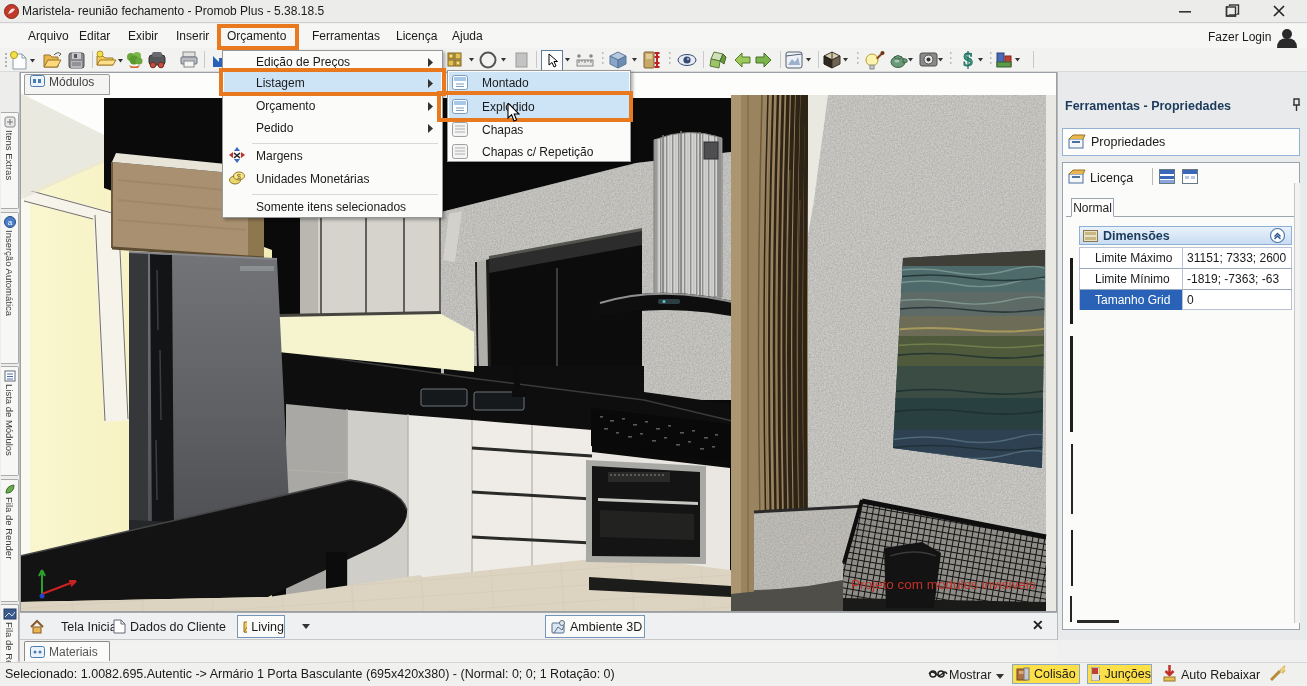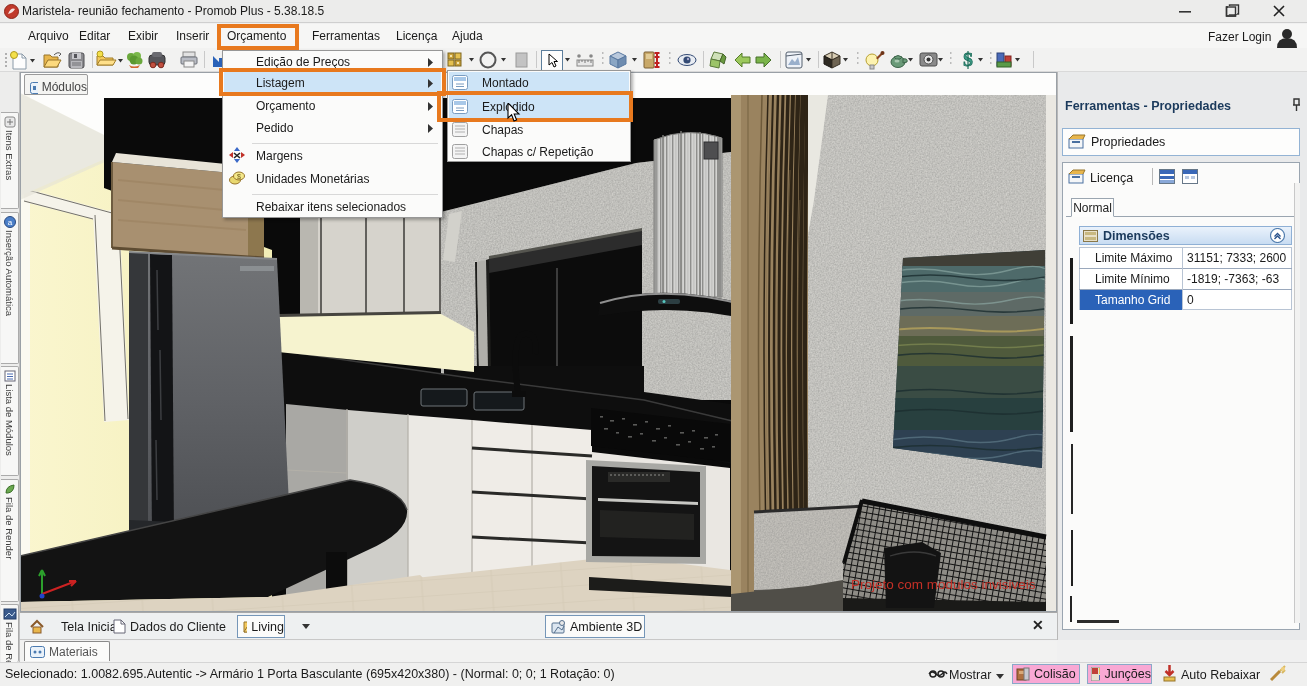--- a/index.html
+++ b/index.html
@@ -10,21 +10,21 @@
   #titlebar { left:0; top:0; width:1307px; height:23px; background:#ececeb; border-bottom:1px solid #cfcfcf; }
   #titletext { left:22px; top:4px; font-size:12px; color:#1a1a1a; }
   
   #menubar { left:0; top:24px; width:1307px; height:24px; background:#f6f6f5; }
   .mitem { position:absolute; top:29px; font-size:12px; color:#1a1a1a; }
   
   #toolbar { left:0; top:48px; width:1307px; height:24px; background:#f2f2f1; border-bottom:1px solid #d9d9d9; }
   
   #statusbar { left:0; top:662px; width:1307px; height:24px; background:#f0f0ef; border-top:1px solid #d5d5d5; }
   #statustext { left:5px; top:667px; font-size:12.5px; color:#1a1a1a; }
-  .sbtn { position:absolute; top:664px; height:20px; background:#f9a8d4; border:1px solid #8aa8c8; font-size:12.5px; color:#1a1a1a; display:flex; align-items:center; }
+  .sbtn { position:absolute; top:664px; height:20px; background:#fde047; border:1px solid #8aa8c8; font-size:12.5px; color:#1a1a1a; display:flex; align-items:center; }
   
   #sidebar { left:0; top:72px; width:20px; height:590px; background:#ededec; border-right:1px solid #c0c0c0; }
   .vtab { position:absolute; left:1px; width:18px; background:#f7f7f6; border:1px solid #ababab; border-left:none; border-radius:0 2px 2px 0; }
   .vtab .vtxt { position:absolute; left:3px; writing-mode:vertical-rl; font-size:9.5px; color:#3a3a3a; white-space:nowrap; }
   
   #tabstrip { left:20px; top:612px; width:1037px; height:28px; background:#eef0f1; border-top:1px solid #a8a8a8; border-bottom:1px solid #c8c8c8;}
   #matrow { left:20px; top:641px; width:1037px; height:21px; background:#f2f2f1; }
   .btab { position:absolute; font-size:12.5px; color:#1a1a1a; display:flex; align-items:center; }
   .boxtab { background:#fbfbfa; border:1px solid #7596b8; }
   
@@ -515,21 +515,21 @@
       <path d="M4 5 H10 M4 7.5 H10 M4 10 H10" stroke="#4a6ab0"></path>
     </svg><span class="vtxt" style="top:17px">Lista de Módulos</span></div>
 <div class="vtab" style="top:479px;height:123px"><svg width="14" height="14" style="margin:2px 0 0 2px">
       <path d="M3 11 Q3 4 11 3 Q11 10 5 11 Z" fill="#6aa84f" stroke="#3c7028"></path>
     </svg><span class="vtxt" style="top:17px">Fila de Render</span></div>
 <div class="vtab" style="top:604px;height:58px;border-bottom:none"><svg width="14" height="14" style="margin:2px 0 0 2px">
       <rect x="1" y="2" width="12" height="10" fill="#3a5a8c" stroke="#223c66"></rect>
       <path d="M2 10 L6 6 L9 9 L12 5" stroke="#cfe0f0" fill="none"></path>
     </svg><span class="vtxt" style="top:17px">Fila de Render</span></div>
 
-<div class="abs" style="left:24px;top:74px;width:64px;height:21px;background:#f4f4f2;border:1px solid #9a9a9a;border-radius:2px 2px 0 0;display:flex;align-items:flex-end">
+<div class="abs" style="left:24px;top:74px;width:86px;height:21px;background:#f4f4f2;border:1px solid #9a9a9a;border-radius:2px 2px 0 0;display:flex;align-items:flex-start">
   <svg width="15" height="12" style="margin-left:5px">
       <rect x="0.5" y="0.5" width="14" height="11" rx="2" fill="#eaf2fa" stroke="#4a7ab0"></rect>
       <rect x="3" y="4" width="3" height="4" fill="#4a7ab0"></rect>
       <rect x="8" y="4" width="3" height="4" fill="#4a7ab0"></rect>
     </svg>
   <span style="font-size:12px;color:#444;margin-left:4px">Módulos</span>
 </div>
 
 <div class="abs" id="tabstrip"></div>
 <div class="btab" style="left:29px;top:616px;height:21px">
@@ -679,21 +679,21 @@
 <div class="abs" style="left:1294px;top:183px;width:6px;height:440px;background:#f2f2f1;border-left:1px solid #c8c8c8"></div>
 
 <div class="abs" style="left:222px;top:50px;width:221px;height:168px;background:#fbfbfa;border:1px solid #979797;box-shadow:2px 2px 3px rgba(0,0,0,0.3);z-index:10"></div>
 <div class="abs" style="left:224px;top:72px;width:217px;height:21px;background:#cde4f7;z-index:11"></div>
 <div class="abs" style="left:256px;top:55px;font-size:12px;color:#1a1a1a;z-index:12">Edição de Preços</div>
 <div class="abs" style="left:256px;top:76px;font-size:12px;color:#1a1a1a;z-index:12">Listagem</div>
 <div class="abs" style="left:256px;top:99px;font-size:12px;color:#1a1a1a;z-index:12">Orçamento</div>
 <div class="abs" style="left:256px;top:121px;font-size:12px;color:#1a1a1a;z-index:12">Pedido</div>
 <div class="abs" style="left:256px;top:149px;font-size:12px;color:#1a1a1a;z-index:12">Margens</div>
 <div class="abs" style="left:256px;top:172px;font-size:12px;color:#1a1a1a;z-index:12">Unidades Monetárias</div>
-<div class="abs" style="left:256px;top:200px;font-size:12px;color:#1a1a1a;z-index:12">Rebaixar itens selecionados</div>
+<div class="abs" style="left:256px;top:200px;font-size:12px;color:#1a1a1a;z-index:12">Somente itens selecionados</div>
 <div class="abs" style="left:252px;top:143px;width:186px;height:1px;background:#d8d8d8;z-index:12"></div>
 <div class="abs" style="left:252px;top:194px;width:186px;height:1px;background:#d8d8d8;z-index:12"></div>
 <svg class="abs" style="left:427px;top:58px;z-index:12" width="6" height="9">
     <path d="M1 0 L6 4.5 L1 9 Z" fill="#333"></path>
   </svg>
 <svg class="abs" style="left:427px;top:79px;z-index:12" width="6" height="9">
     <path d="M1 0 L6 4.5 L1 9 Z" fill="#333"></path>
   </svg>
 <svg class="abs" style="left:427px;top:102px;z-index:12" width="6" height="9">
     <path d="M1 0 L6 4.5 L1 9 Z" fill="#333"></path>

